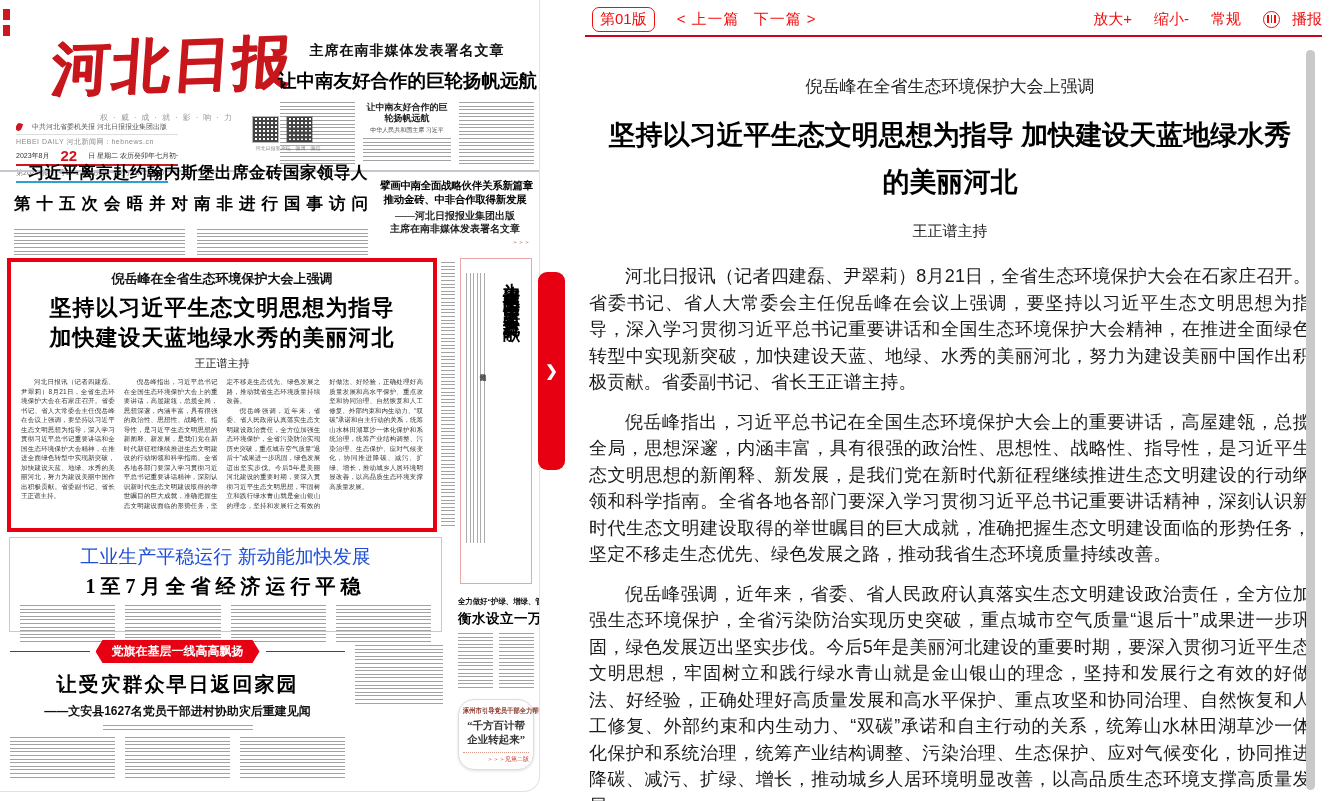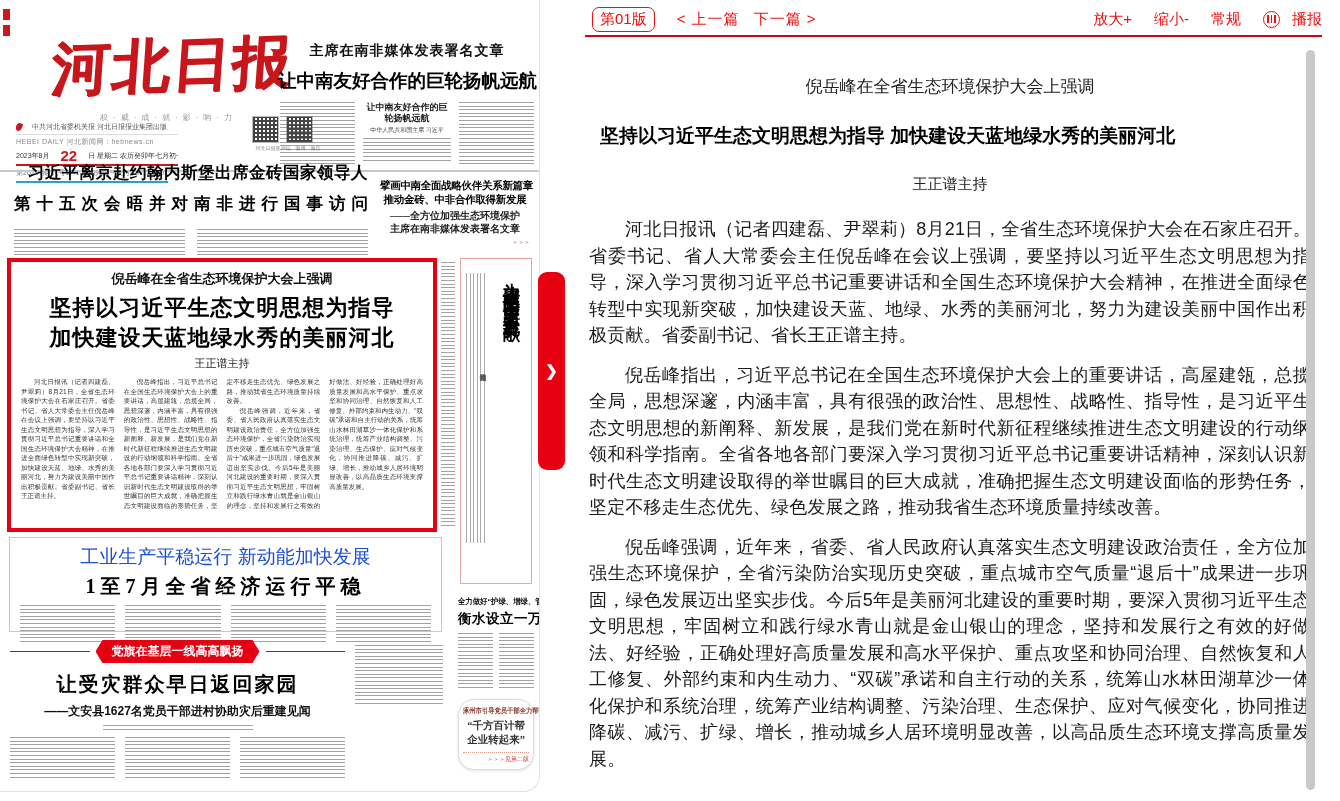--- a/index.html
+++ b/index.html
@@ -126,21 +126,21 @@
   .tool { margin-left:22px; cursor:pointer; }
   .broadcast { display:flex; align-items:center; gap:12px; margin-left:22px; cursor:pointer; }
   .bicon { width:17px; height:17px; border:1.6px solid #f20d0d; border-radius:50%;
            display:flex; align-items:center; justify-content:center; }
   .bicon i { display:block; width:9px; height:8px;
              background:repeating-linear-gradient(90deg,#f20d0d 0 1.6px,transparent 1.6px 3.6px); }
   .redrule { position:absolute; left:0; top:35px; width:737px; height:2px; background:#d0021b; }
 
   .articlebody { position:absolute; left:4px; top:35px; width:722px; height:766px; overflow:hidden; color:#1a1a1a; }
   .akicker { margin-top:40px; text-align:center; font-size:17px; color:#222; }
-  .atitle { margin:14px auto 0; width:700px; font-weight:900; font-size:19px; line-height:47px; color:#000; }
+  .atitle { margin:14px auto 0; width:700px; text-align:center; font-weight:900; font-size:27px; line-height:47px; color:#000; }
   .abyline { margin-top:16px; text-align:center; font-size:15px; color:#222; }
   .abody { margin-top:22px; font-size:18px; line-height:26.5px; text-align:justify; }
   .abody p { text-indent:2em; margin-bottom:13px; letter-spacing:.2px; }
 
   .scrollthumb { position:absolute; left:1306px; top:50px; width:9px; height:740px; background:#c9c9c9; border-radius:5px; }
 </style>
 </head>
 <body>
 
 <div class="stage">
@@ -200,21 +200,21 @@
     </div>
     <div class="lead-sub">
       <div class="f"></div>
       <div class="f"></div>
     </div>
 
     <div class="sidestory">
       <div class="t">擘画中南全面战略伙伴关系新篇章</div>
       <div class="t">推动金砖、中非合作取得新发展</div>
       <div class="s">
-        <span>——全方位加强生态环境保护</span><br>
+        <span>——河北日报报业集团出版</span><br>
         <span>主席在南非媒体发表署名文章</span>
       </div>
       <div class="more">＞＞＞</div>
     </div>
 
     <div class="redbox">
       <div class="kicker">倪岳峰在全省生态环境保护大会上强调</div>
       <div class="t1">坚持以习近平生态文明思想为指导</div>
       <div class="t2">加快建设天蓝地绿水秀的美丽河北</div>
       <div class="byline">王正谱主持</div>

